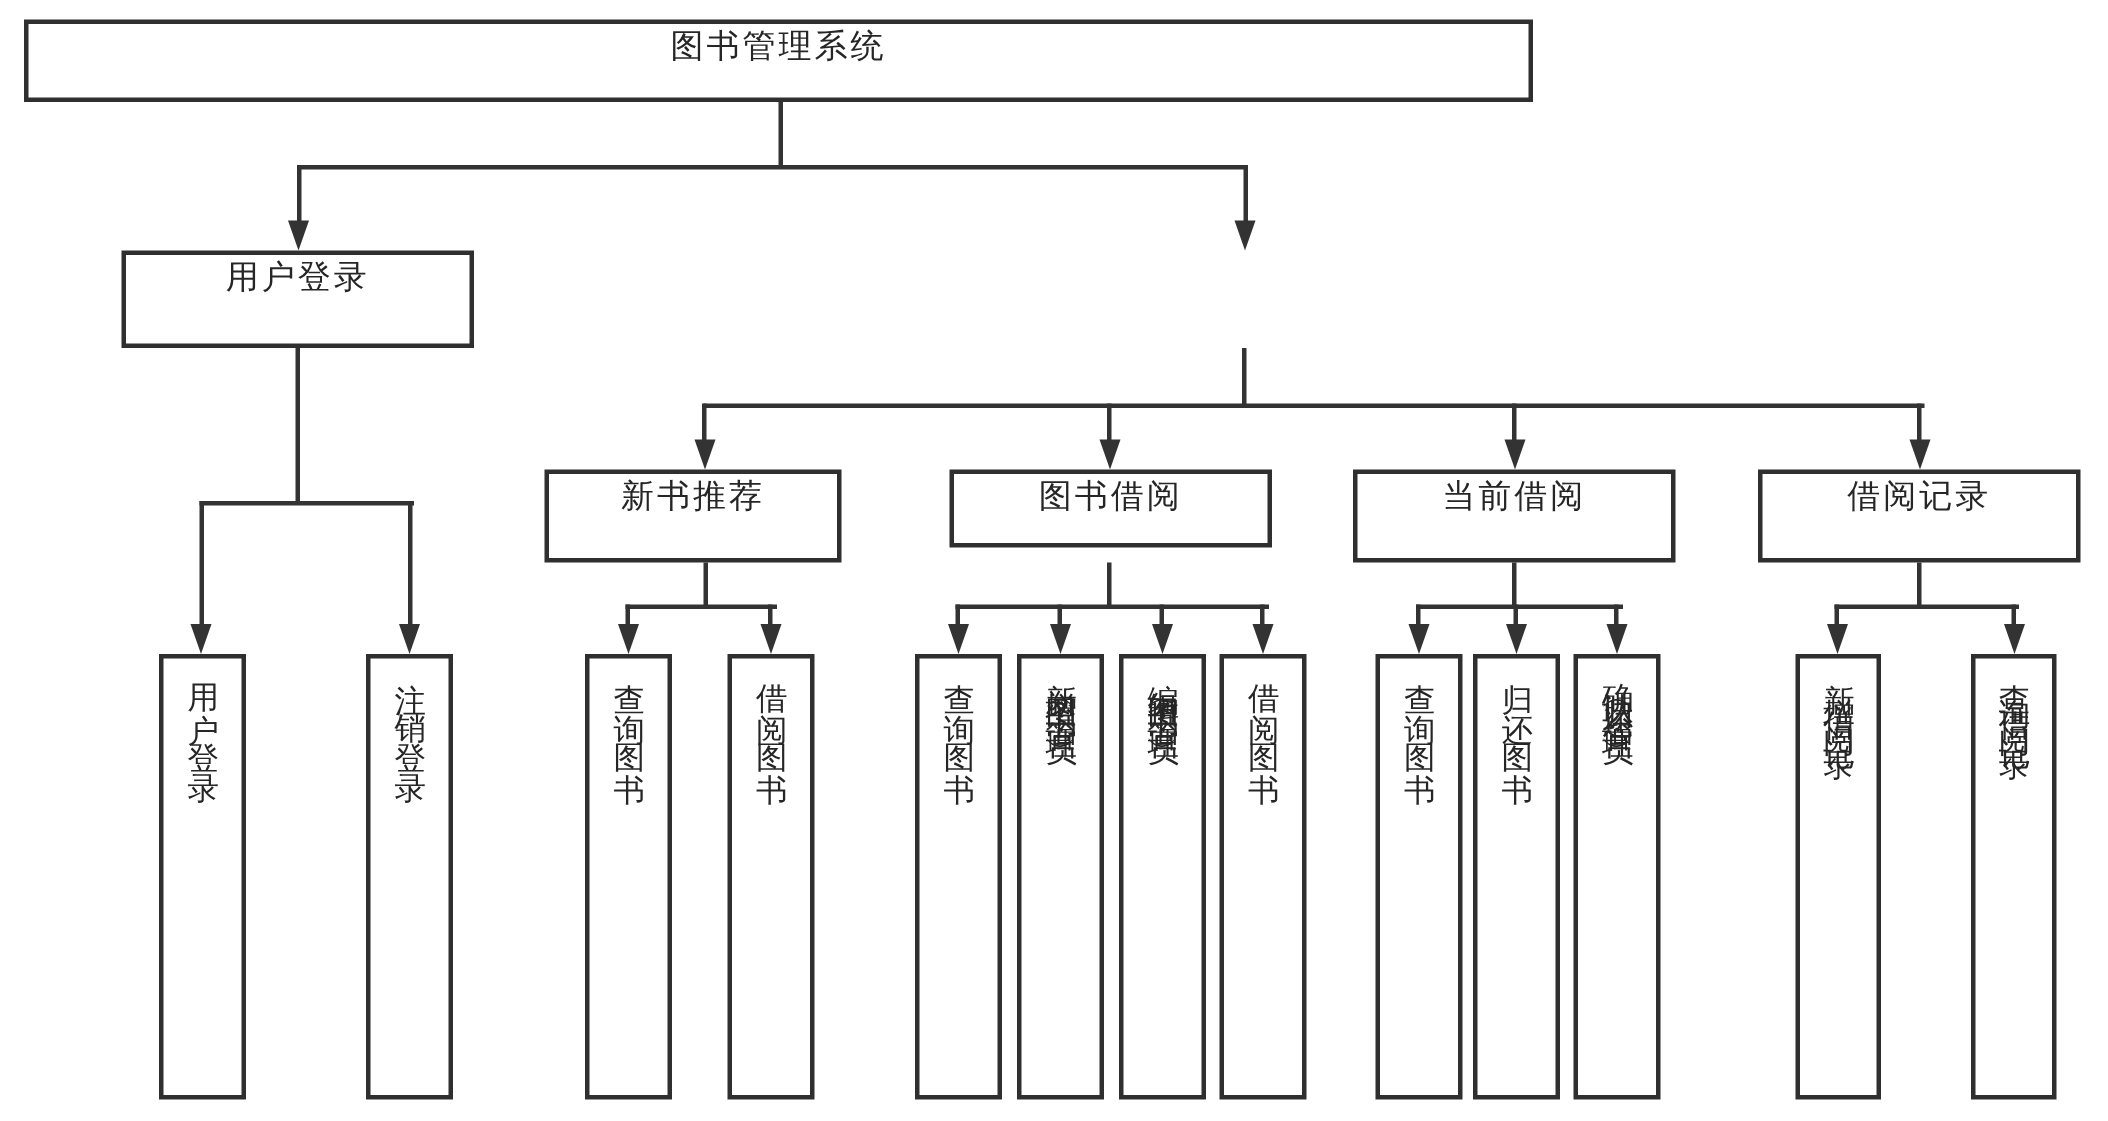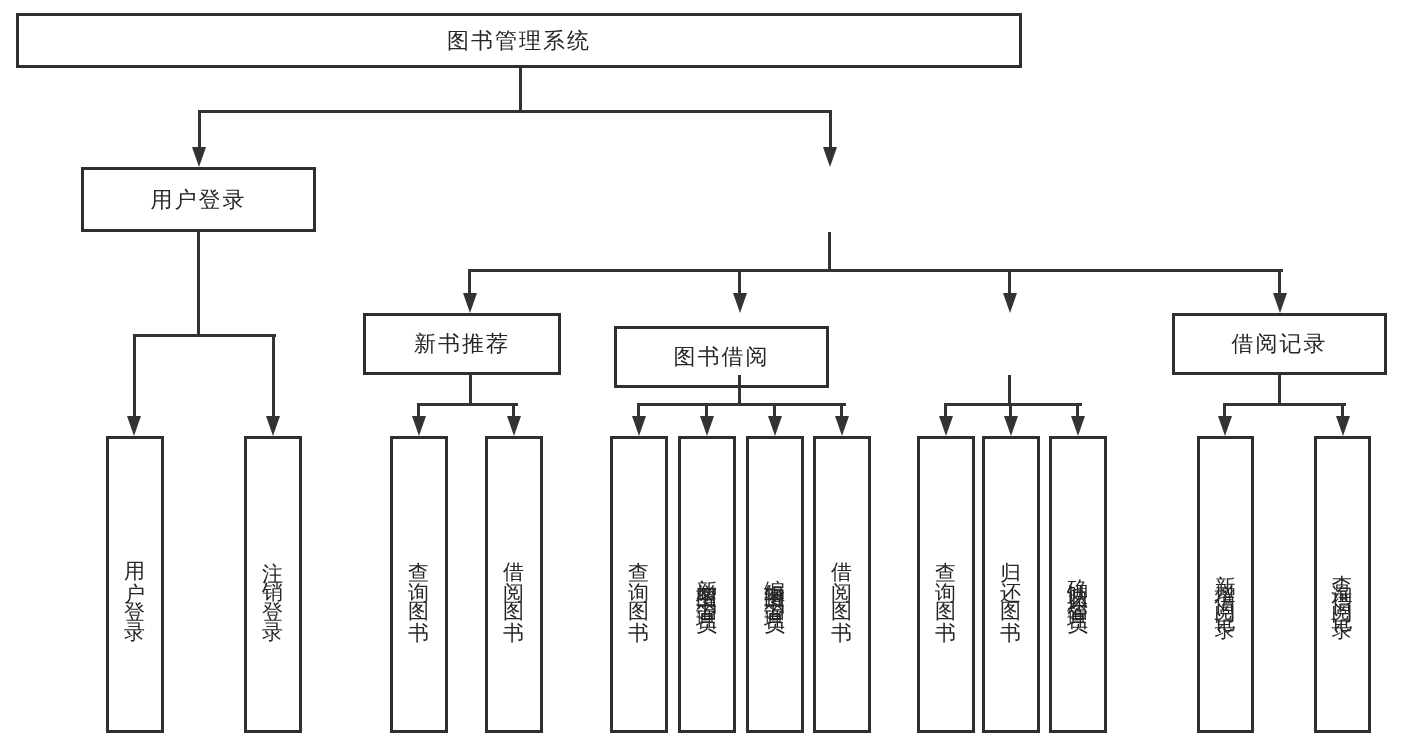--- a/index.html
+++ b/index.html
@@ -10,21 +10,20 @@
     background: #ffffff;
     font-family: "Liberation Sans", "DejaVu Sans", sans-serif;
     overflow: hidden;
   }
   .box {
     position: absolute;
     box-sizing: border-box;
     background: #ffffff;
     border: 3px solid #2f2f2f;
     display: flex;
-    align-items: center;
     justify-content: center;
     color: #262626;
   }
   .h-label {
     font-size: 22px;
     letter-spacing: 2px;
     white-space: nowrap;
     color: #262626;
   }
   .v-label {
@@ -89,22 +88,25 @@
   <div class="cline" style="left:738px; top:269px; width:3px; height:26px;"></div>
   <div class="tri" style="left:733px; top:293px;"></div>
   <div class="cline" style="left:1008px; top:269px; width:3px; height:26px;"></div>
   <div class="tri" style="left:1003px; top:293px;"></div>
   <div class="cline" style="left:1278px; top:269px; width:3px; height:26px;"></div>
   <div class="tri" style="left:1273px; top:293px;"></div>
 
   <div class="box" style="left:363px; top:313px; width:198px; height:62px;">
     <span class="h-label">新书推荐</span>
   </div>
-  <div class="box" style="left:614px; top:313px; width:215px; height:62px;margin-top:13px;">
+  <div class="box" style="left:633px; top:313px; width:215px; height:52px;">
     <span class="h-label">图书借阅</span>
+  </div>
+  <div class="box" style="left:902px; top:313px; width:215px; height:62px;">
+    <span class="h-label">当前借阅</span>
   </div>
   <div class="box" style="left:1172px; top:313px; width:215px; height:62px;">
     <span class="h-label">借阅记录</span>
   </div>
 
   <div class="cline" style="left:469px; top:375px; width:3px; height:30px;"></div>
   <div class="cline" style="left:417px; top:403px; width:101px; height:3px;"></div>
   <div class="cline" style="left:417px; top:403px; width:3px; height:15px;"></div>
   <div class="tri" style="left:412px; top:416px;"></div>
   <div class="cline" style="left:512px; top:403px; width:3px; height:15px;"></div>

